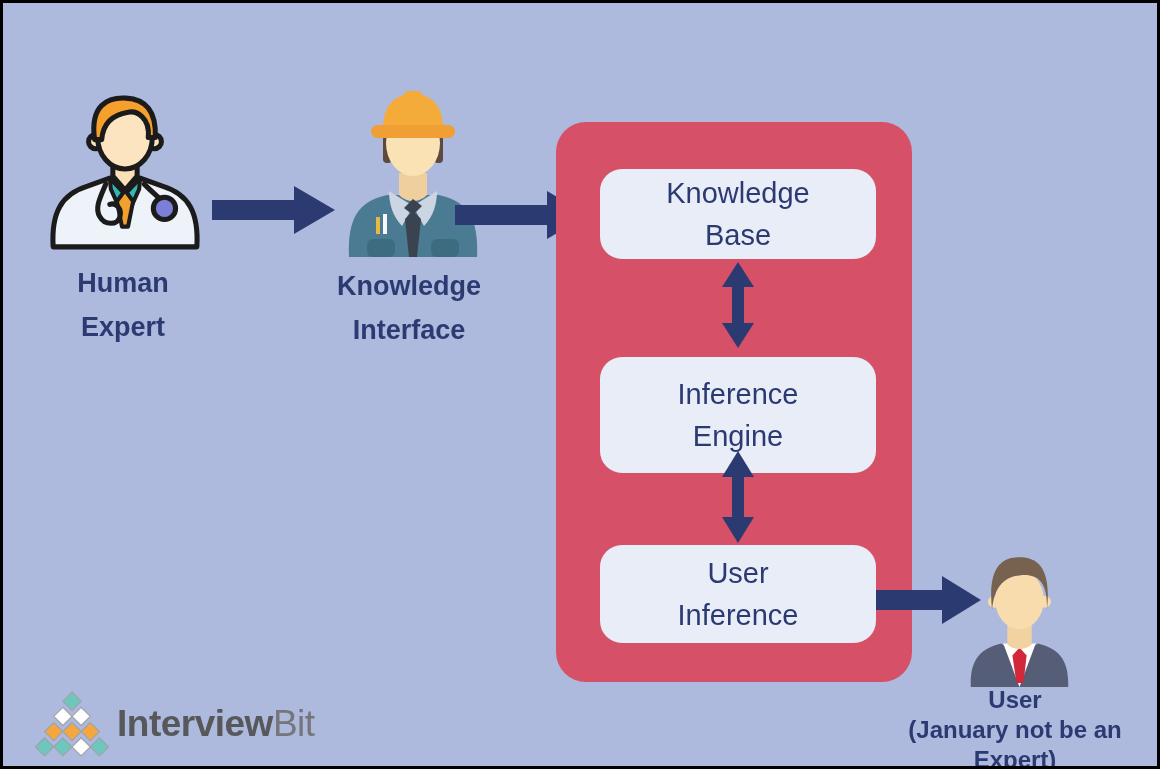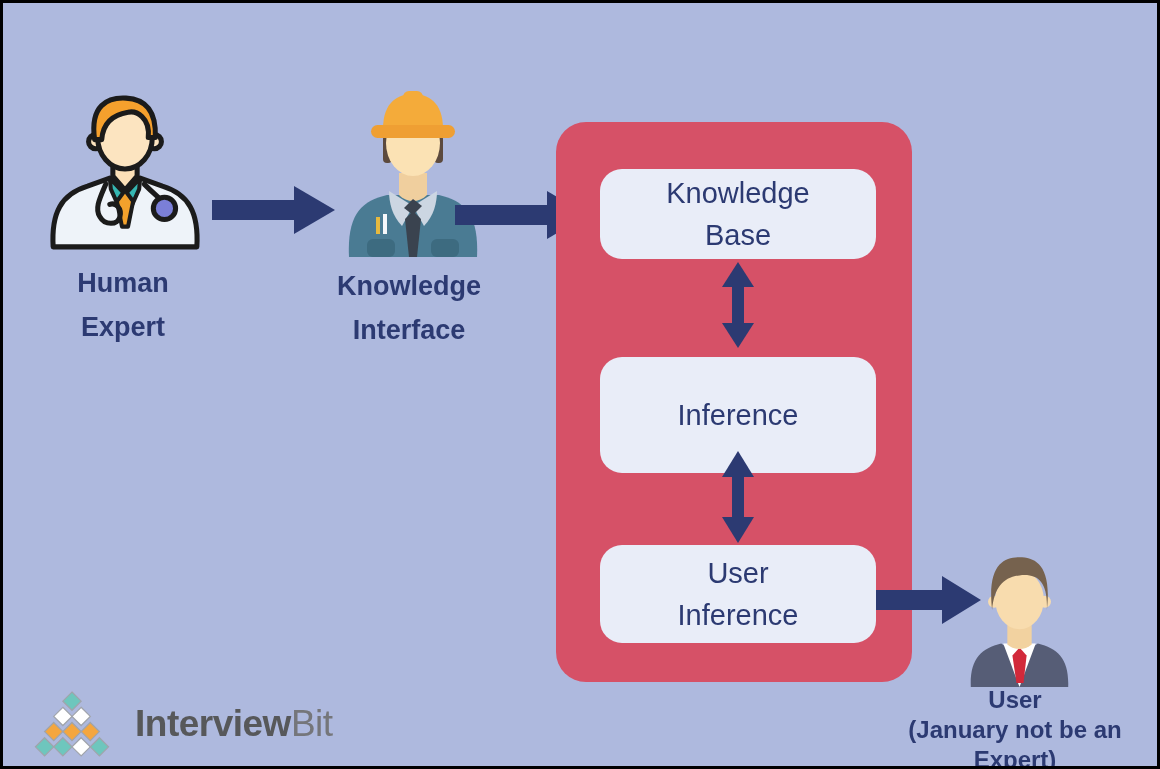--- a/index.html
+++ b/index.html
@@ -32,21 +32,21 @@
   .node-kb{top:47px;height:90px}
   .node-ie{top:235px;height:116px}
   .node-ui{top:423px;height:98px}
   .arrow{position:absolute;fill:var(--navy)}
   .a1{left:209px;top:182px}
   .a2{left:452px;top:187px}
   .a3{left:873px;top:572px}
   .v1{left:166px;top:140px}   
   .v2{left:166px;top:329px}
   
-  .logo{position:absolute;left:30px;top:688px;display:flex;align-items:center;gap:24px}
+  .logo{position:absolute;left:30px;top:688px;display:flex;align-items:center;gap:6px}
   .logo-text{font-size:37px;letter-spacing:-0.5px}
   .logo-text .b1{font-weight:bold;color:var(--logo-text-dark)}
   .logo-text .b2{font-weight:normal;color:var(--logo-text-light)}
   .dm{stroke:#a0a4ab;stroke-width:1.2}
   .dm-t{fill:var(--logo-teal)} .dm-o{fill:var(--logo-orange)} .dm-w{fill:#ffffff}
 </style>
 </head>
 <body>
 
 <div class="canvas">
@@ -112,20 +112,21 @@
     </div>
 
     <svg class="arrow v1" width="32" height="86" viewBox="0 0 32 86">
       <polygon points="16,0 0,25 32,25"></polygon>
       <rect x="10" y="21" width="12" height="44"></rect>
       <polygon points="16,86 0,61 32,61"></polygon>
     </svg>
 
     <div class="node node-ie">
       <div>Inference</div>
+      <div>Engine</div>
     </div>
 
     <svg class="arrow v2" width="32" height="92" viewBox="0 0 32 92">
       <polygon points="16,0 0,26 32,26"></polygon>
       <rect x="10" y="22" width="12" height="48"></rect>
       <polygon points="16,92 0,66 32,66"></polygon>
     </svg>
 
     <div class="node node-ui">
       <div>User</div>

